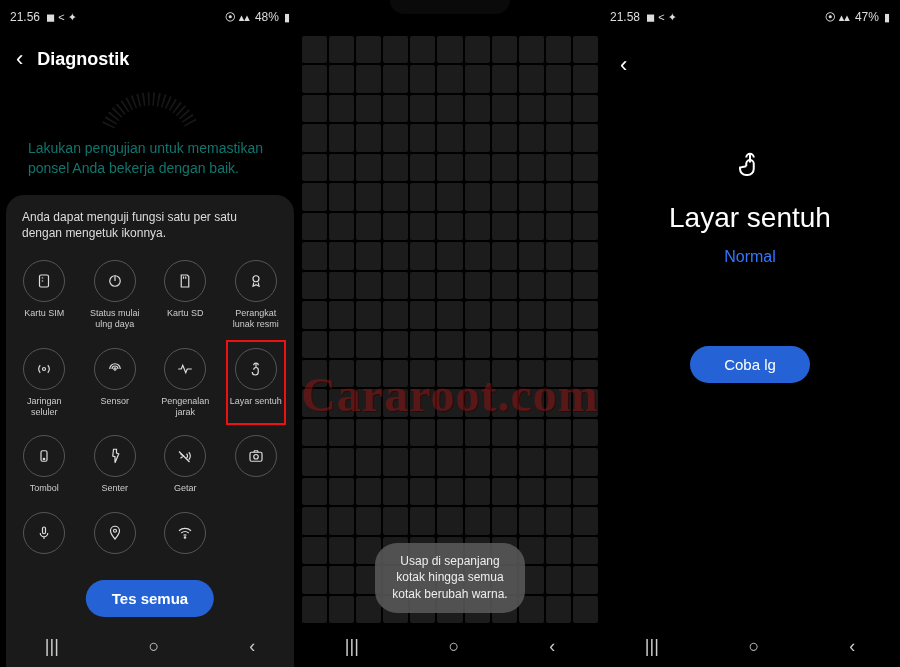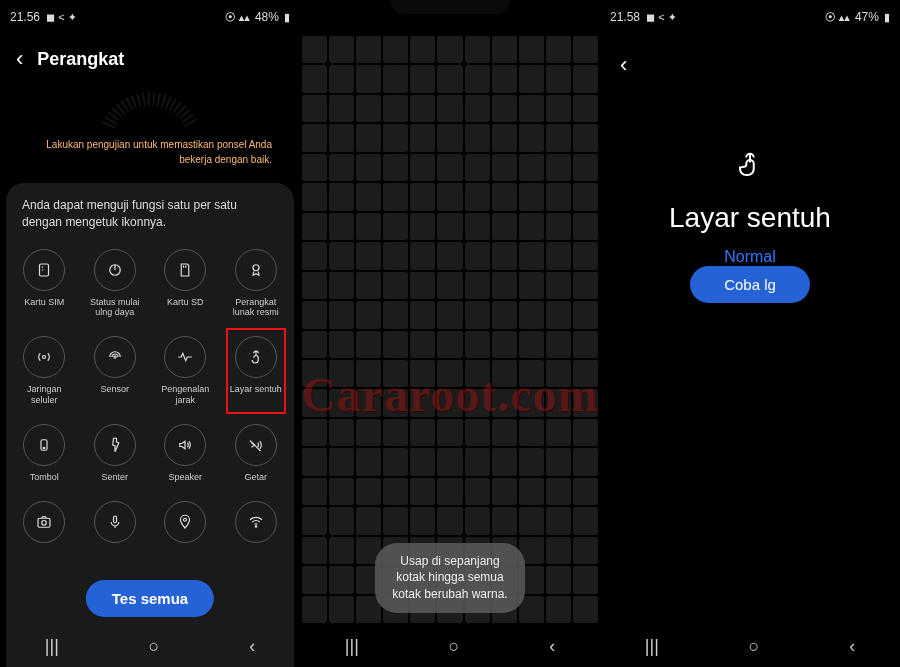--- a/index.html
+++ b/index.html
@@ -27,21 +27,21 @@
 
 .navbar{position:absolute;bottom:0;left:0;right:0;height:42px;display:flex;align-items:center;justify-content:space-around}
 .navbar span{color:#ccc;font-size:18px}
 
 
 .p1 .header{display:flex;align-items:center;gap:14px;padding:14px 16px}
 .p1 .header .back{font-size:22px;line-height:1;color:#fff}
 .p1 .header .title{font-size:18px;font-weight:600}
 .p1 .arc{height:50px;display:flex;justify-content:center;align-items:flex-start;overflow:hidden}
 .p1 .arc svg{opacity:.35}
-.p1 .intro{padding:4px 28px 16px;text-align:right;font-size:10px;line-height:1.45;color:#fdba74}
+.p1 .intro{padding:4px 28px 16px;text-align:left;font-size:14px;line-height:1.45;color:#0f766e}
 .p1 .panel{background:var(--panel);border-radius:18px 18px 0 0;margin:0 6px;padding:14px 10px 50px;flex:1;position:relative}
 .p1 .panel-hint{font-size:12px;color:#ddd;padding:0 6px 14px;line-height:1.4}
 .p1 .grid{display:grid;grid-template-columns:repeat(4,1fr);gap:10px 14px}
 .p1 .item{display:flex;flex-direction:column;align-items:center;gap:6px;padding:4px 0;position:relative}
 .p1 .circle{width:42px;height:42px;border:1.5px solid #555;border-radius:50%;display:flex;align-items:center;justify-content:center}
 .p1 .circle svg{width:18px;height:18px;fill:none;stroke:#ddd;stroke-width:1.6}
 .p1 .item .label{font-size:9px;color:#ccc;text-align:center;line-height:1.2;max-width:70px}
 .p1 .highlight{position:absolute;border:2px solid #e11;pointer-events:none}
 .p1 .btn-primary{position:absolute;bottom:50px;left:50%;transform:translateX(-50%);background:var(--blue);color:#fff;border:none;border-radius:22px;padding:10px 26px;font-size:15px;font-weight:600}
 
@@ -49,21 +49,21 @@
 .p2 .touch-area{flex:1;display:grid;grid-template-columns:repeat(11,1fr);grid-auto-rows:1fr;gap:2px;padding:2px;margin-bottom:42px}
 .p2 .cell{background:#1c1c1c;border-radius:2px}
 .p2 .toast{position:absolute;bottom:54px;left:50%;transform:translateX(-50%);background:rgba(90,90,90,.85);color:#eee;font-size:12px;padding:10px 16px;border-radius:22px;text-align:center;max-width:260px;line-height:1.4}
 
 
 .p3 .header{padding:18px 20px}
 .p3 .header .back{font-size:22px;color:#fff}
 .p3 .result{flex:1;display:flex;flex-direction:column;align-items:center;justify-content:flex-start;padding-top:54px}
 .p3 .result svg{width:30px;height:30px;stroke:#fff;fill:none;stroke-width:1.6;margin-bottom:22px}
 .p3 .result-title{font-size:28px;font-weight:400;margin-bottom:14px}
-.p3 .result-status{font-size:16px;color:var(--link);}
+.p3 .result-status{font-size:16px;color:var(--link);margin-bottom:80px}
 .p3 .retry{background:var(--blue);color:#fff;border:none;border-radius:22px;padding:10px 34px;font-size:15px}
 
 
 .watermark{position:absolute;left:50%;top:59%;transform:translate(-50%,-50%);font-family:Liberation Serif, serif;font-size:48px;font-weight:700;color:#8a1515;opacity:.55;letter-spacing:1px;pointer-events:none;white-space:nowrap;text-shadow:1px 1px 0 #300}
 
 
 .sig{display:inline-block;font-size:11px}
 </style>
 </head>
 <body>
@@ -78,21 +78,21 @@
       </div>
       <div class="right">
         <span class="sig">⦿ ▴▴</span>
         <span>48%</span>
         <span class="sig">▮</span>
       </div>
     </div>
 
     <div class="header">
       <span class="back">‹</span>
-      <span class="title">Perangkat</span>
+      <span class="title">Diagnostik</span>
     </div>
 
     <div class="arc">
       <svg width="120" height="50" viewBox="0 0 120 60">
           <path d="M10 50 A55 55 0 0 1 110 50" stroke="#444" stroke-width="16" fill="none" stroke-dasharray="2 4"></path>
         </svg>
     </div>
 
     <div class="intro">Lakukan pengujian untuk memastikan ponsel Anda bekerja dengan baik.</div>
 
@@ -179,28 +179,20 @@
             </div>
             <div class="label">Tombol</div>
           </div>
           <div class="item">
             <div class="circle">
               <svg viewBox="0 0 24 24">
                 <path d="M10 3h4v5l3 1-5 12v-8l-3-1z"></path>
               </svg>
             </div>
             <div class="label">Senter</div>
-          </div>
-          <div class="item">
-            <div class="circle">
-              <svg viewBox="0 0 24 24">
-                <path d="M5 10v4h3l4 3V7l-4 3zM15 9a4 4 0 0 1 0 6M17 7a7 7 0 0 1 0 10"></path>
-              </svg>
-            </div>
-            <div class="label">Speaker</div>
           </div>
           <div class="item">
             <div class="circle">
               <svg viewBox="0 0 24 24">
                 <path d="M6 9l4 3-4 3M14 9a4 4 0 0 1 0 6M17 7a7 7 0 0 1 0 10"></path>
                 <line x1="4" y1="6" x2="18" y2="20"></line>
               </svg>
             </div>
             <div class="label">Getar</div>
           </div>

